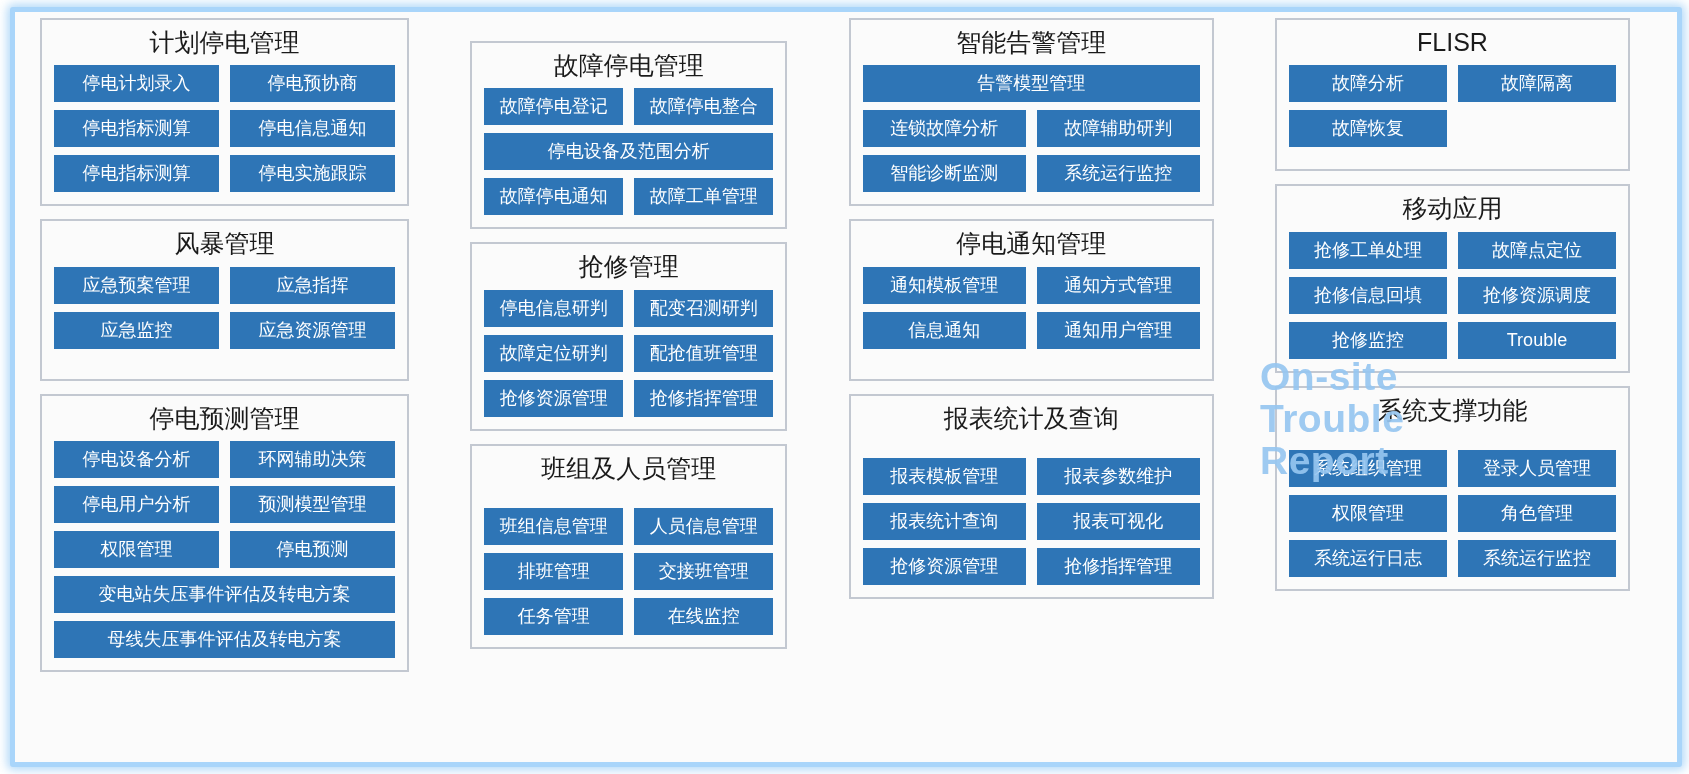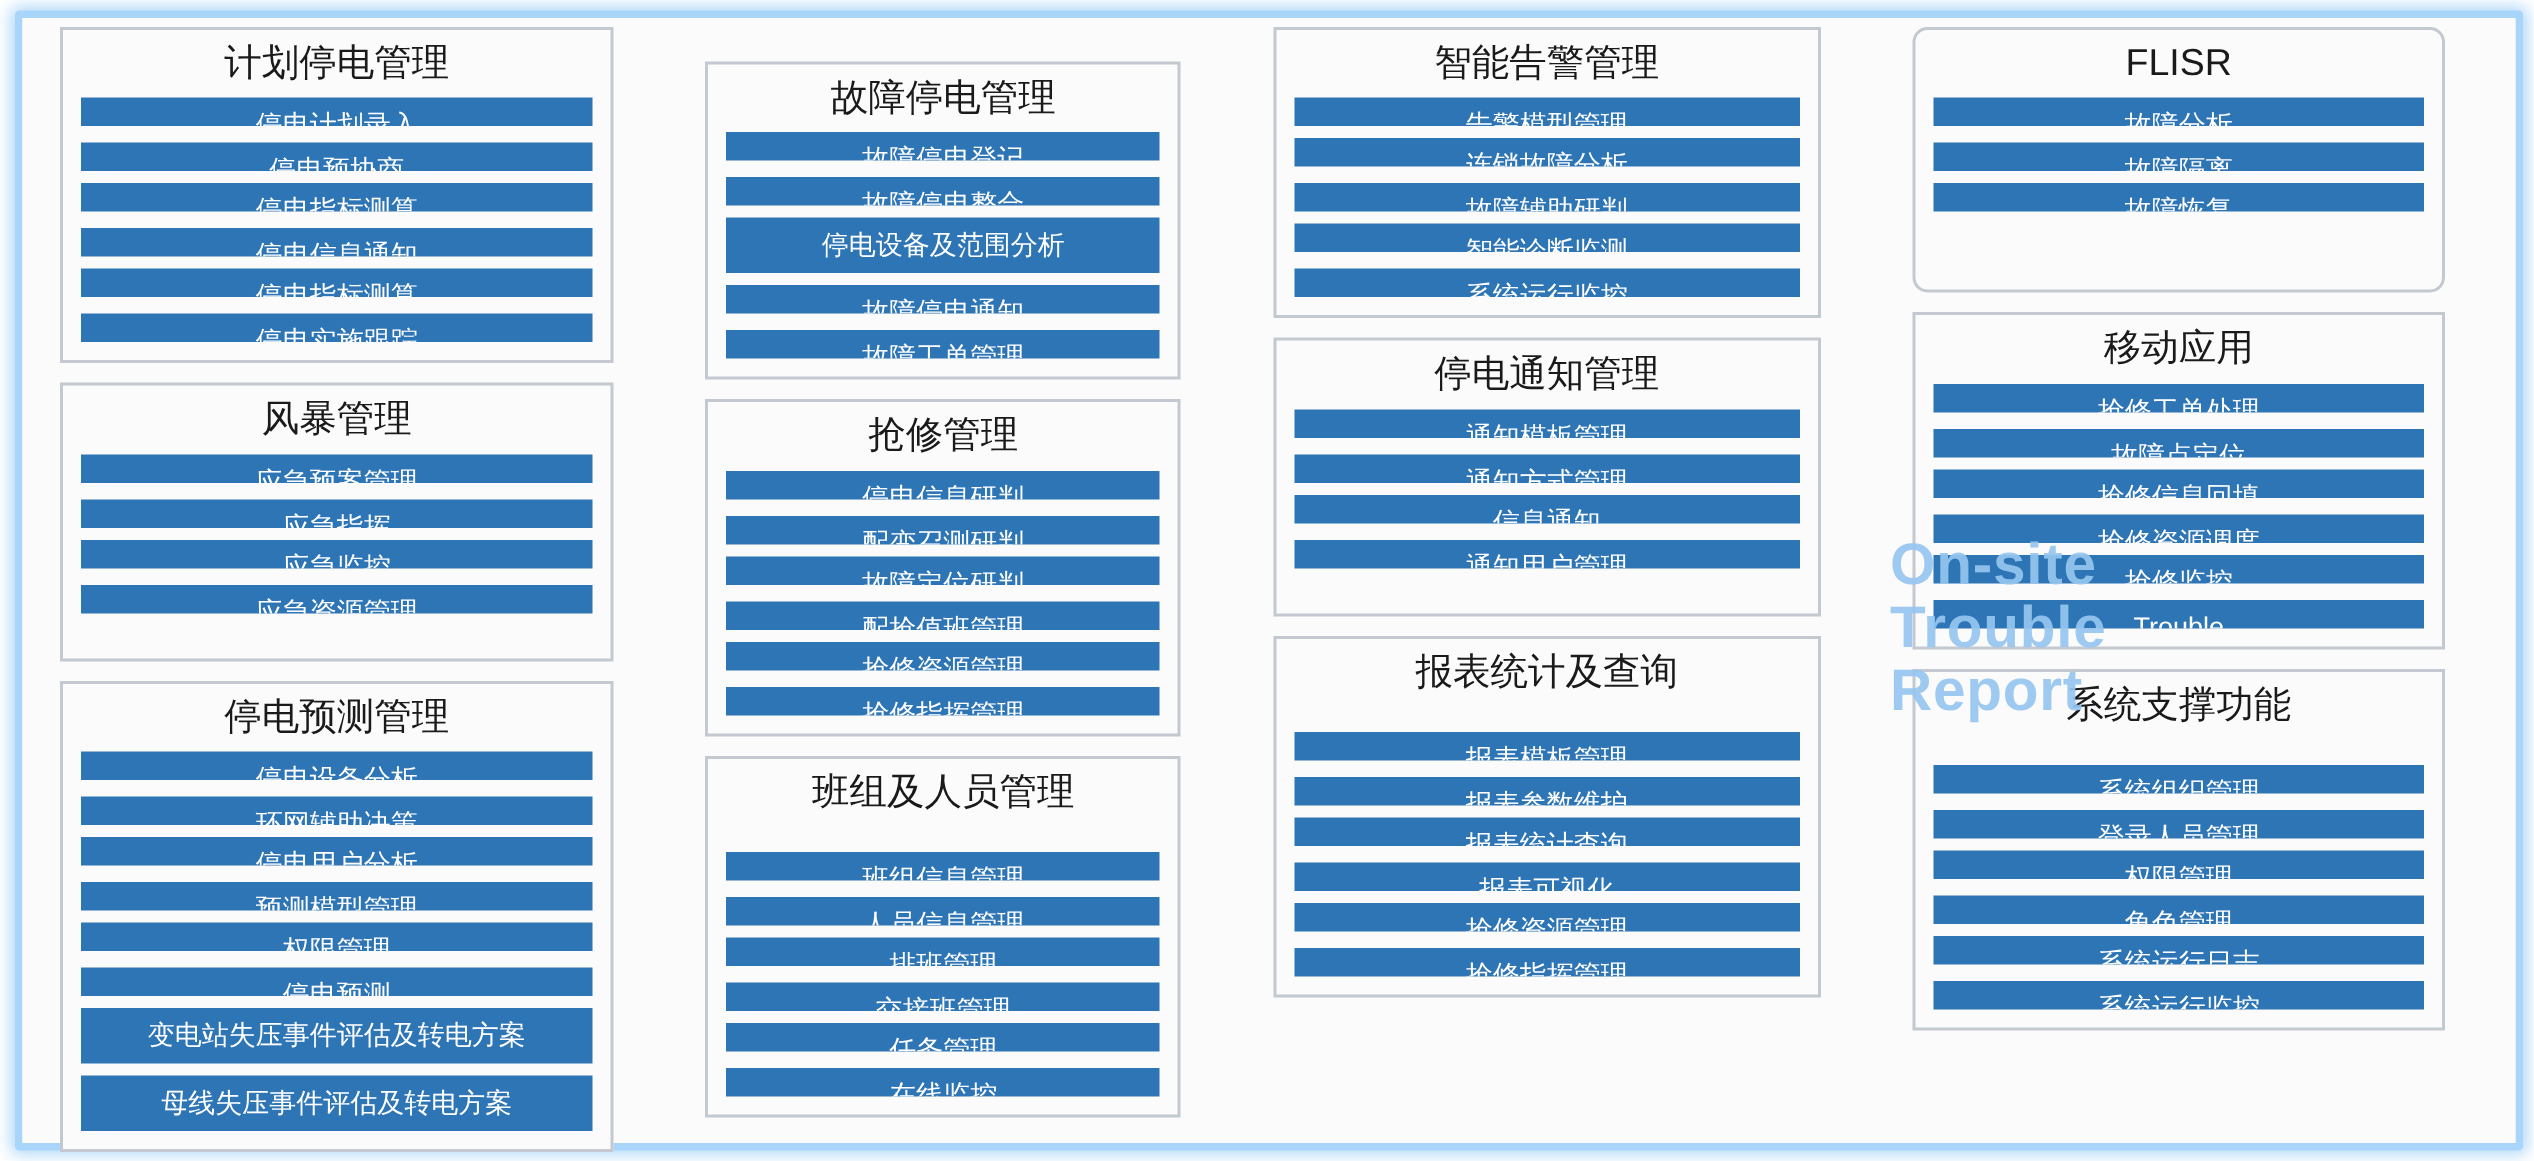--- a/index.html
+++ b/index.html
@@ -82,21 +82,20 @@
 
   .btn-grid {
     display: flex;
     flex-direction: column;
     gap: 8px;
   }
 
   .btn-row {
     display: flex;
     gap: 11px;
-    flex-direction: column;
   }
 
   .btn {
     background: #2e75b6;
     color: #ffffff;
     font-size: 18px;
     line-height: 1;
     text-align: center;
     padding: 9px 4px 10px 4px;
     flex: 1 1 0;
@@ -110,21 +109,21 @@
   .btn.invisible-slot {
     background: transparent;
     color: transparent;
   }
 
   
   .panel.title-gap .panel-title { margin-bottom: 24px; }
 
   
   .panel.pad-bottom { padding-bottom: 30px; }
-  .panel.pad-bottom-sm { padding-bottom: 22px; border-radius: 10px; }
+  .panel.pad-bottom-sm { padding-bottom: 22px; }
 
   
   .watermark {
     position: absolute;
     left: 1260px;
     top: 356px;
     width: 200px;
     text-align: left;
     font-size: 39px;
     line-height: 42px;

